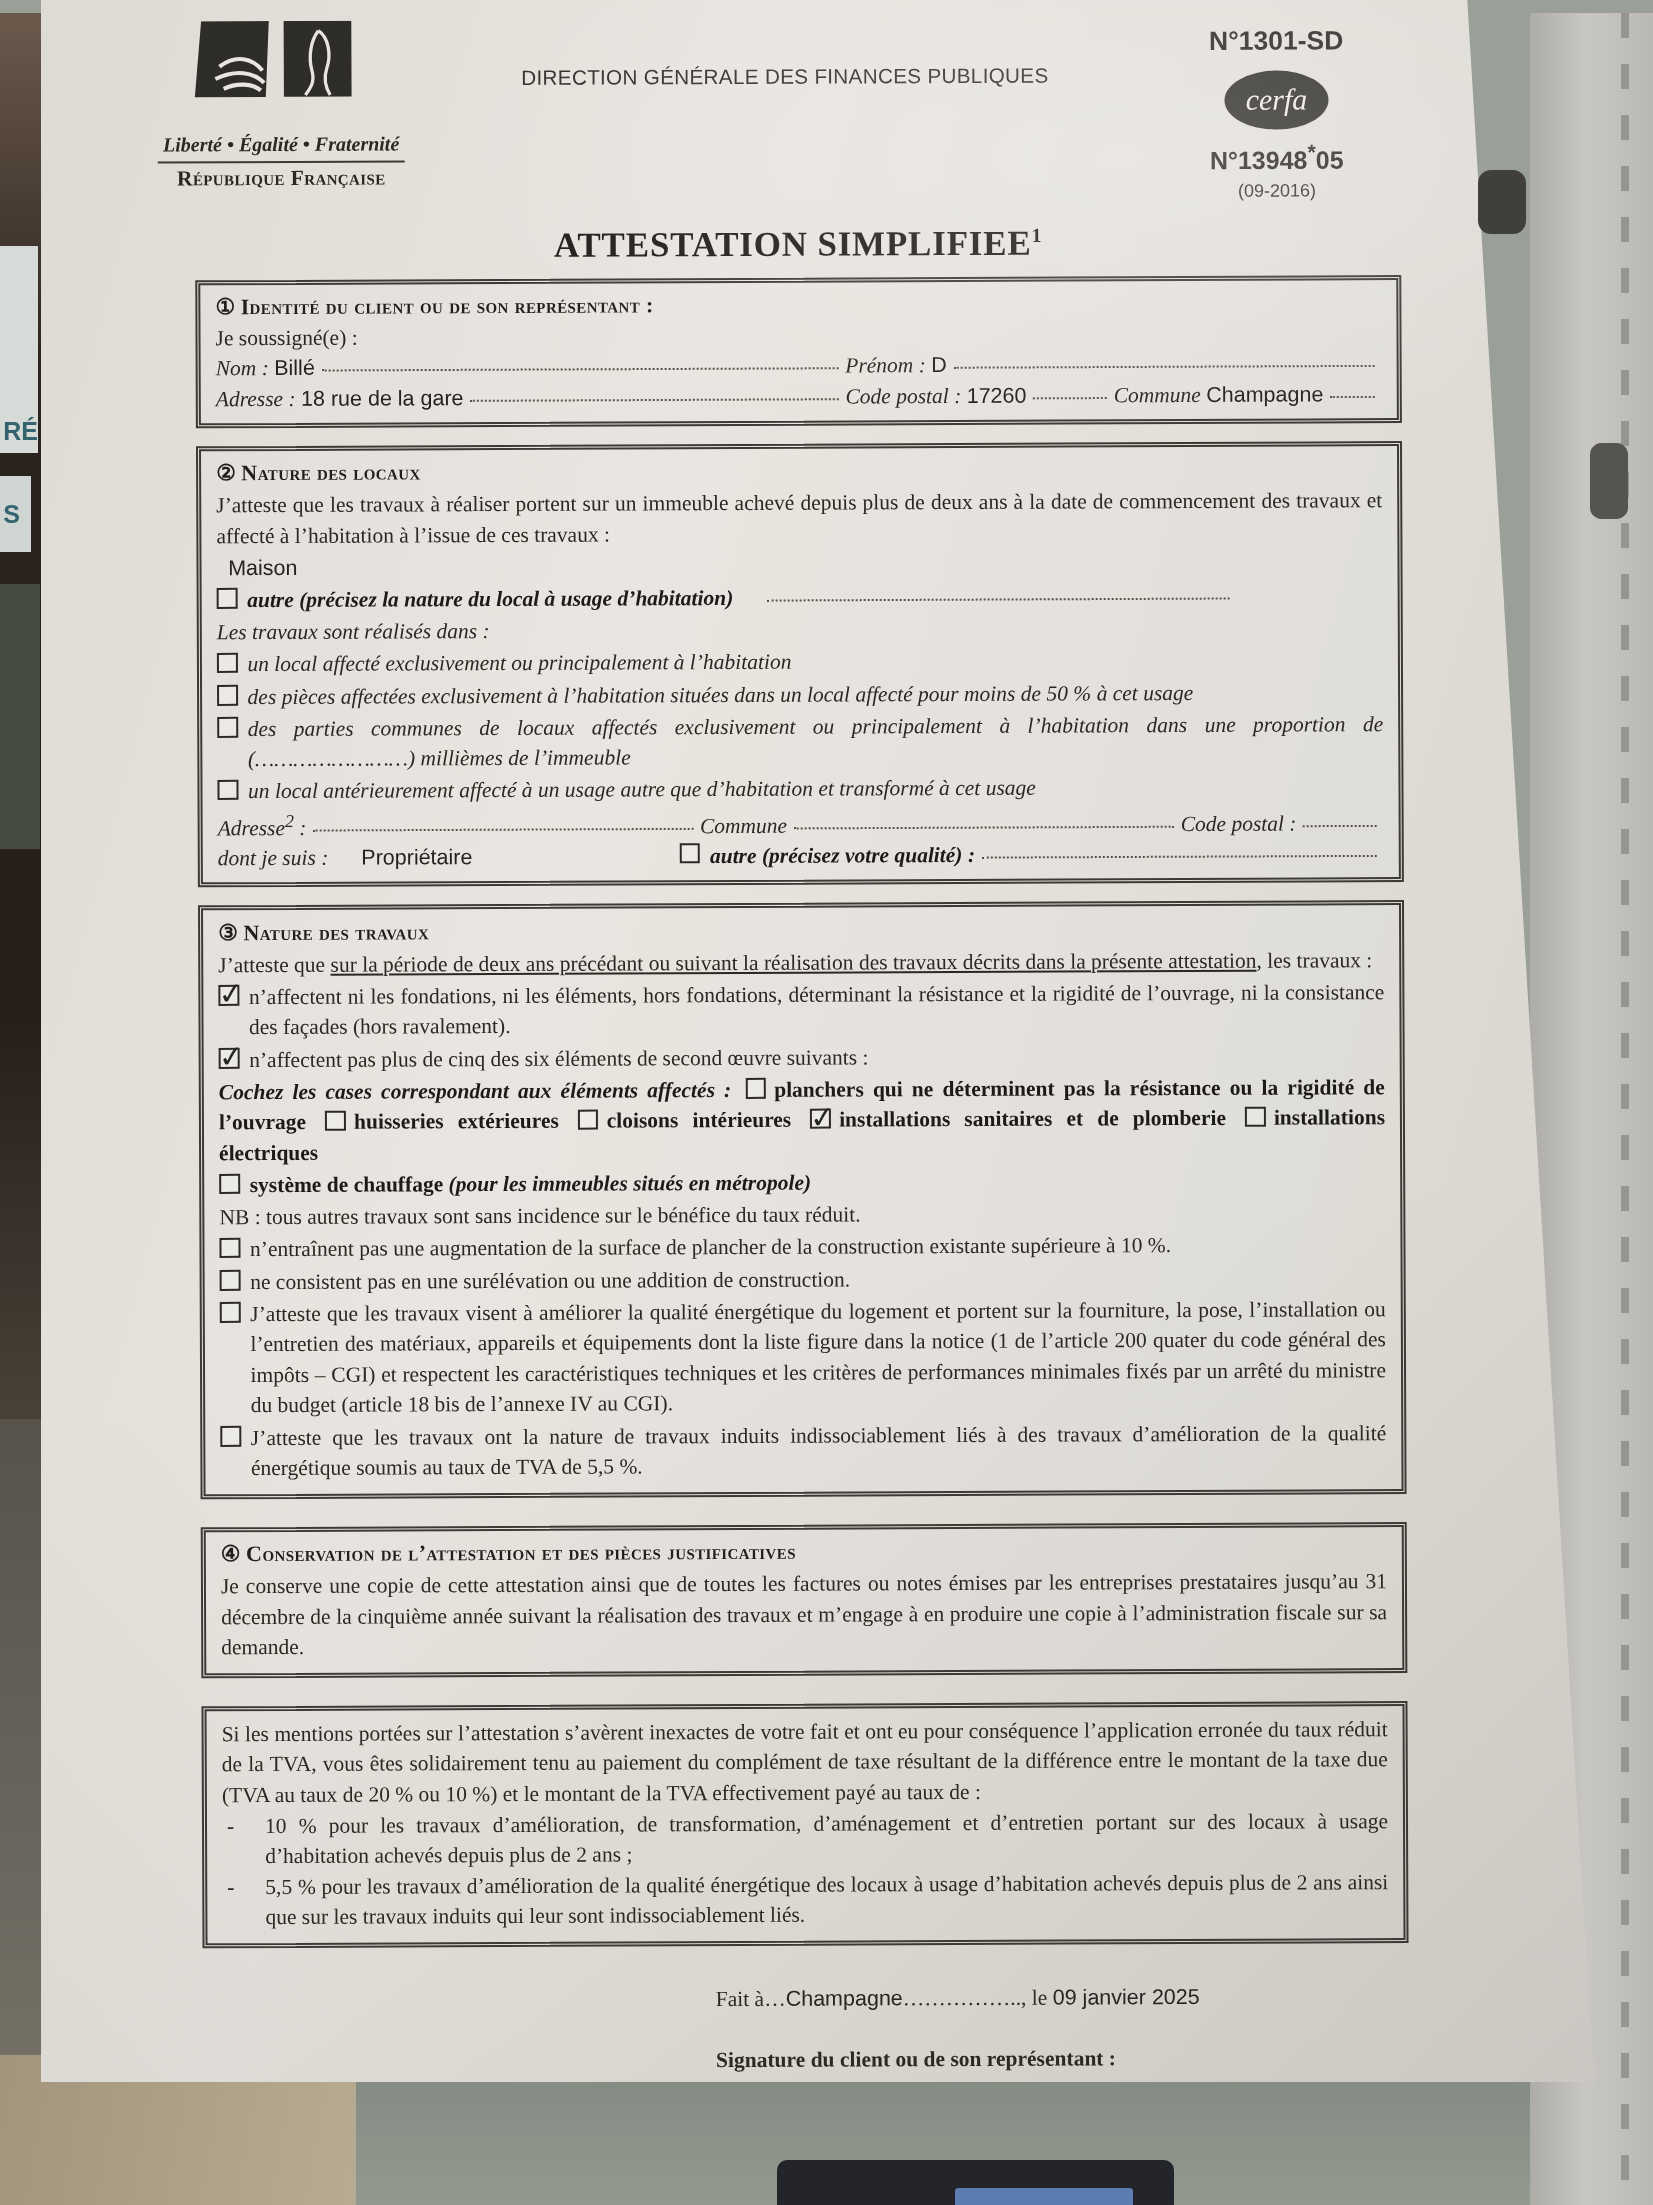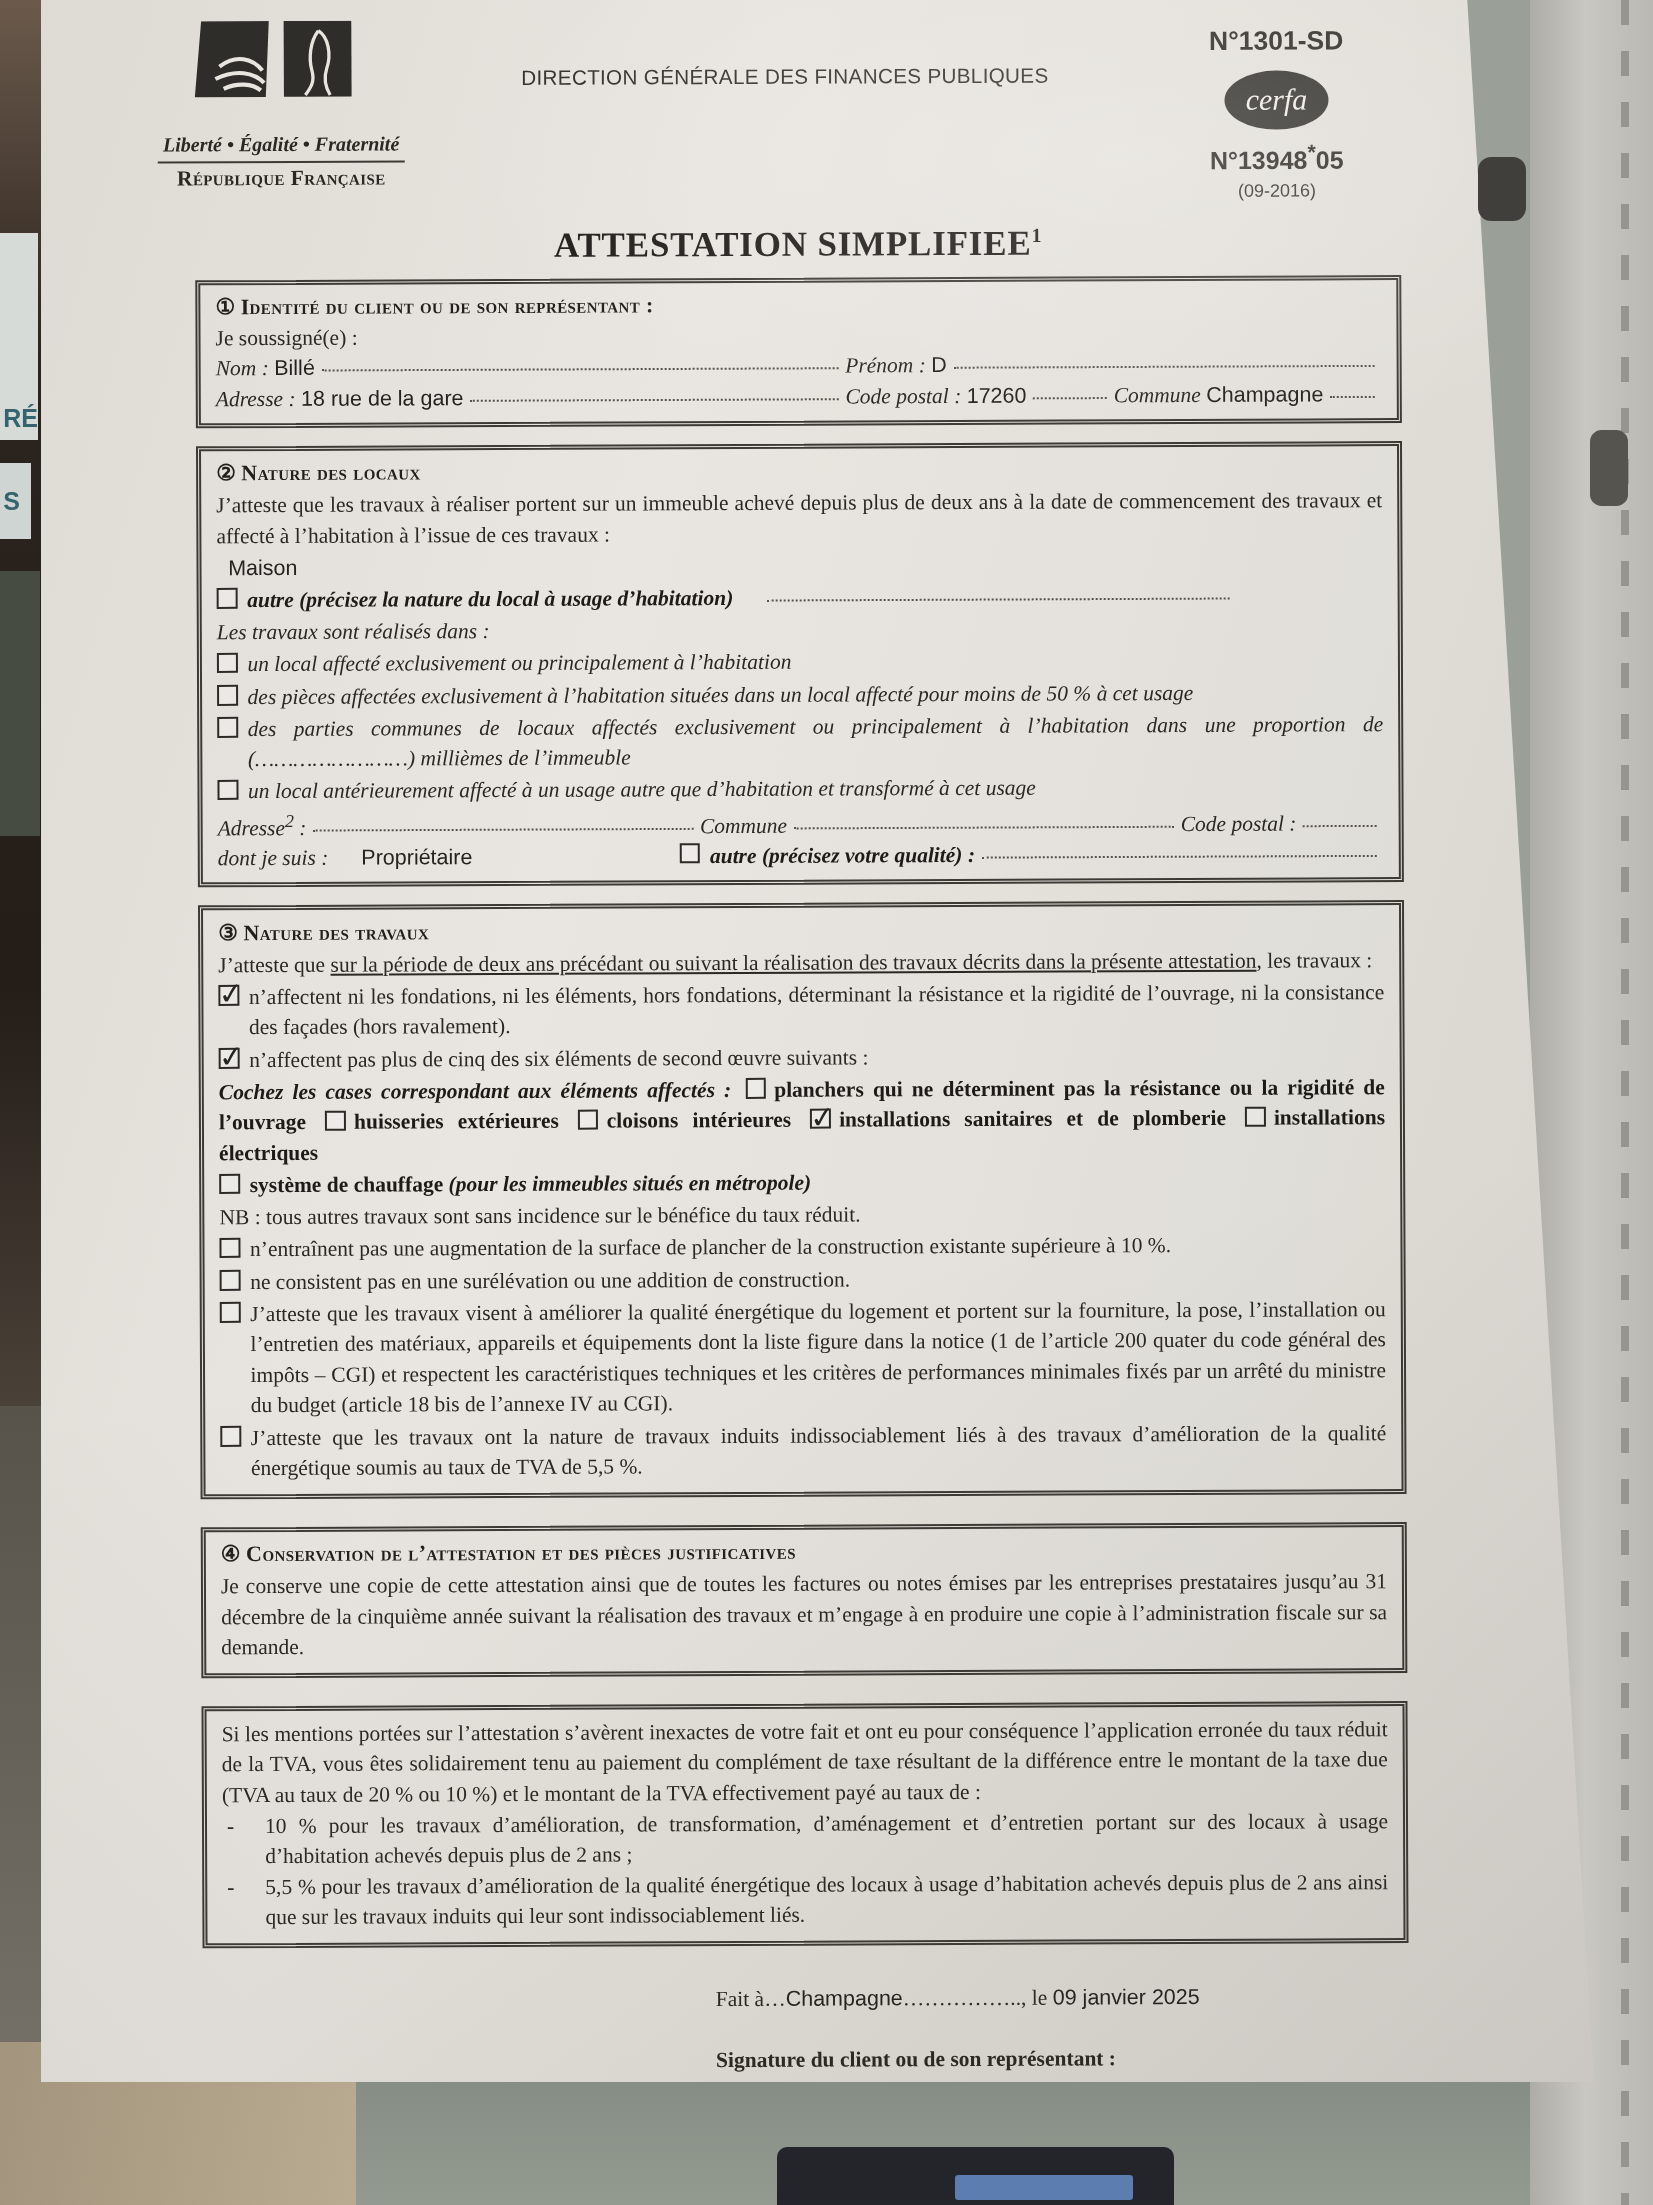--- a/index.html
+++ b/index.html
@@ -3,21 +3,21 @@
 <meta charset="utf-8">
 <style>
   html,body{margin:0;padding:0;}
   body{
     width:1654px;height:2205px;position:relative;overflow:hidden;
     background:#9aa098;
     font-family:"Liberation Serif", serif;
     color:#2a2822;
   }
   
-  .bg{position:absolute;}
+  .bg{position:absolute;margin-top:13px;}
   .bg-bottom{left:0;top:2009px;width:1654px;height:196px;background:linear-gradient(#7f867e,#939a90);z-index:0;}
   .bg-left{left:0;top:0;width:50px;height:1406px;background:linear-gradient(#6b5a4c,#2c241e 25%,#241d18 70%,#4a4138);z-index:1;}
   .bg-left-low{left:0;top:1406px;width:50px;height:800px;background:linear-gradient(#57524a,#7c776d);z-index:1;}
   .bg-floor-tan{left:0;top:2042px;width:356px;height:163px;background:linear-gradient(100deg,#a3957d,#b9ab91);z-index:1;}
   .bg-dark-object{left:777px;top:2147px;width:397px;height:59px;background:#23252b;border-radius:10px 10px 0 0;z-index:3;}
   .bg-blue{left:955px;top:2175px;width:178px;height:25px;background:#5b7db0;border-radius:3.3px;z-index:4;}
   .bg-right-sleeve{right:0;top:0;width:124px;height:2205px;background:linear-gradient(90deg,#aeaca7,#c9c7c2 45%,#bab8b3);z-index:1;}
   .bg-dashes{right:25px;top:0;width:8.3px;height:2205px;background:repeating-linear-gradient(to bottom,#8f8d88 0 25px,rgba(0,0,0,0) 25px 51px);opacity:.85;z-index:2;}
   .bg-slot1{left:1478px;top:157px;width:48px;height:64px;background:#403f3b;border-radius:13.2px;z-index:3;}
   .bg-slot2{right:26.5px;top:430px;width:38px;height:76px;background:#56544f;border-radius:11.6px;z-index:3;}

